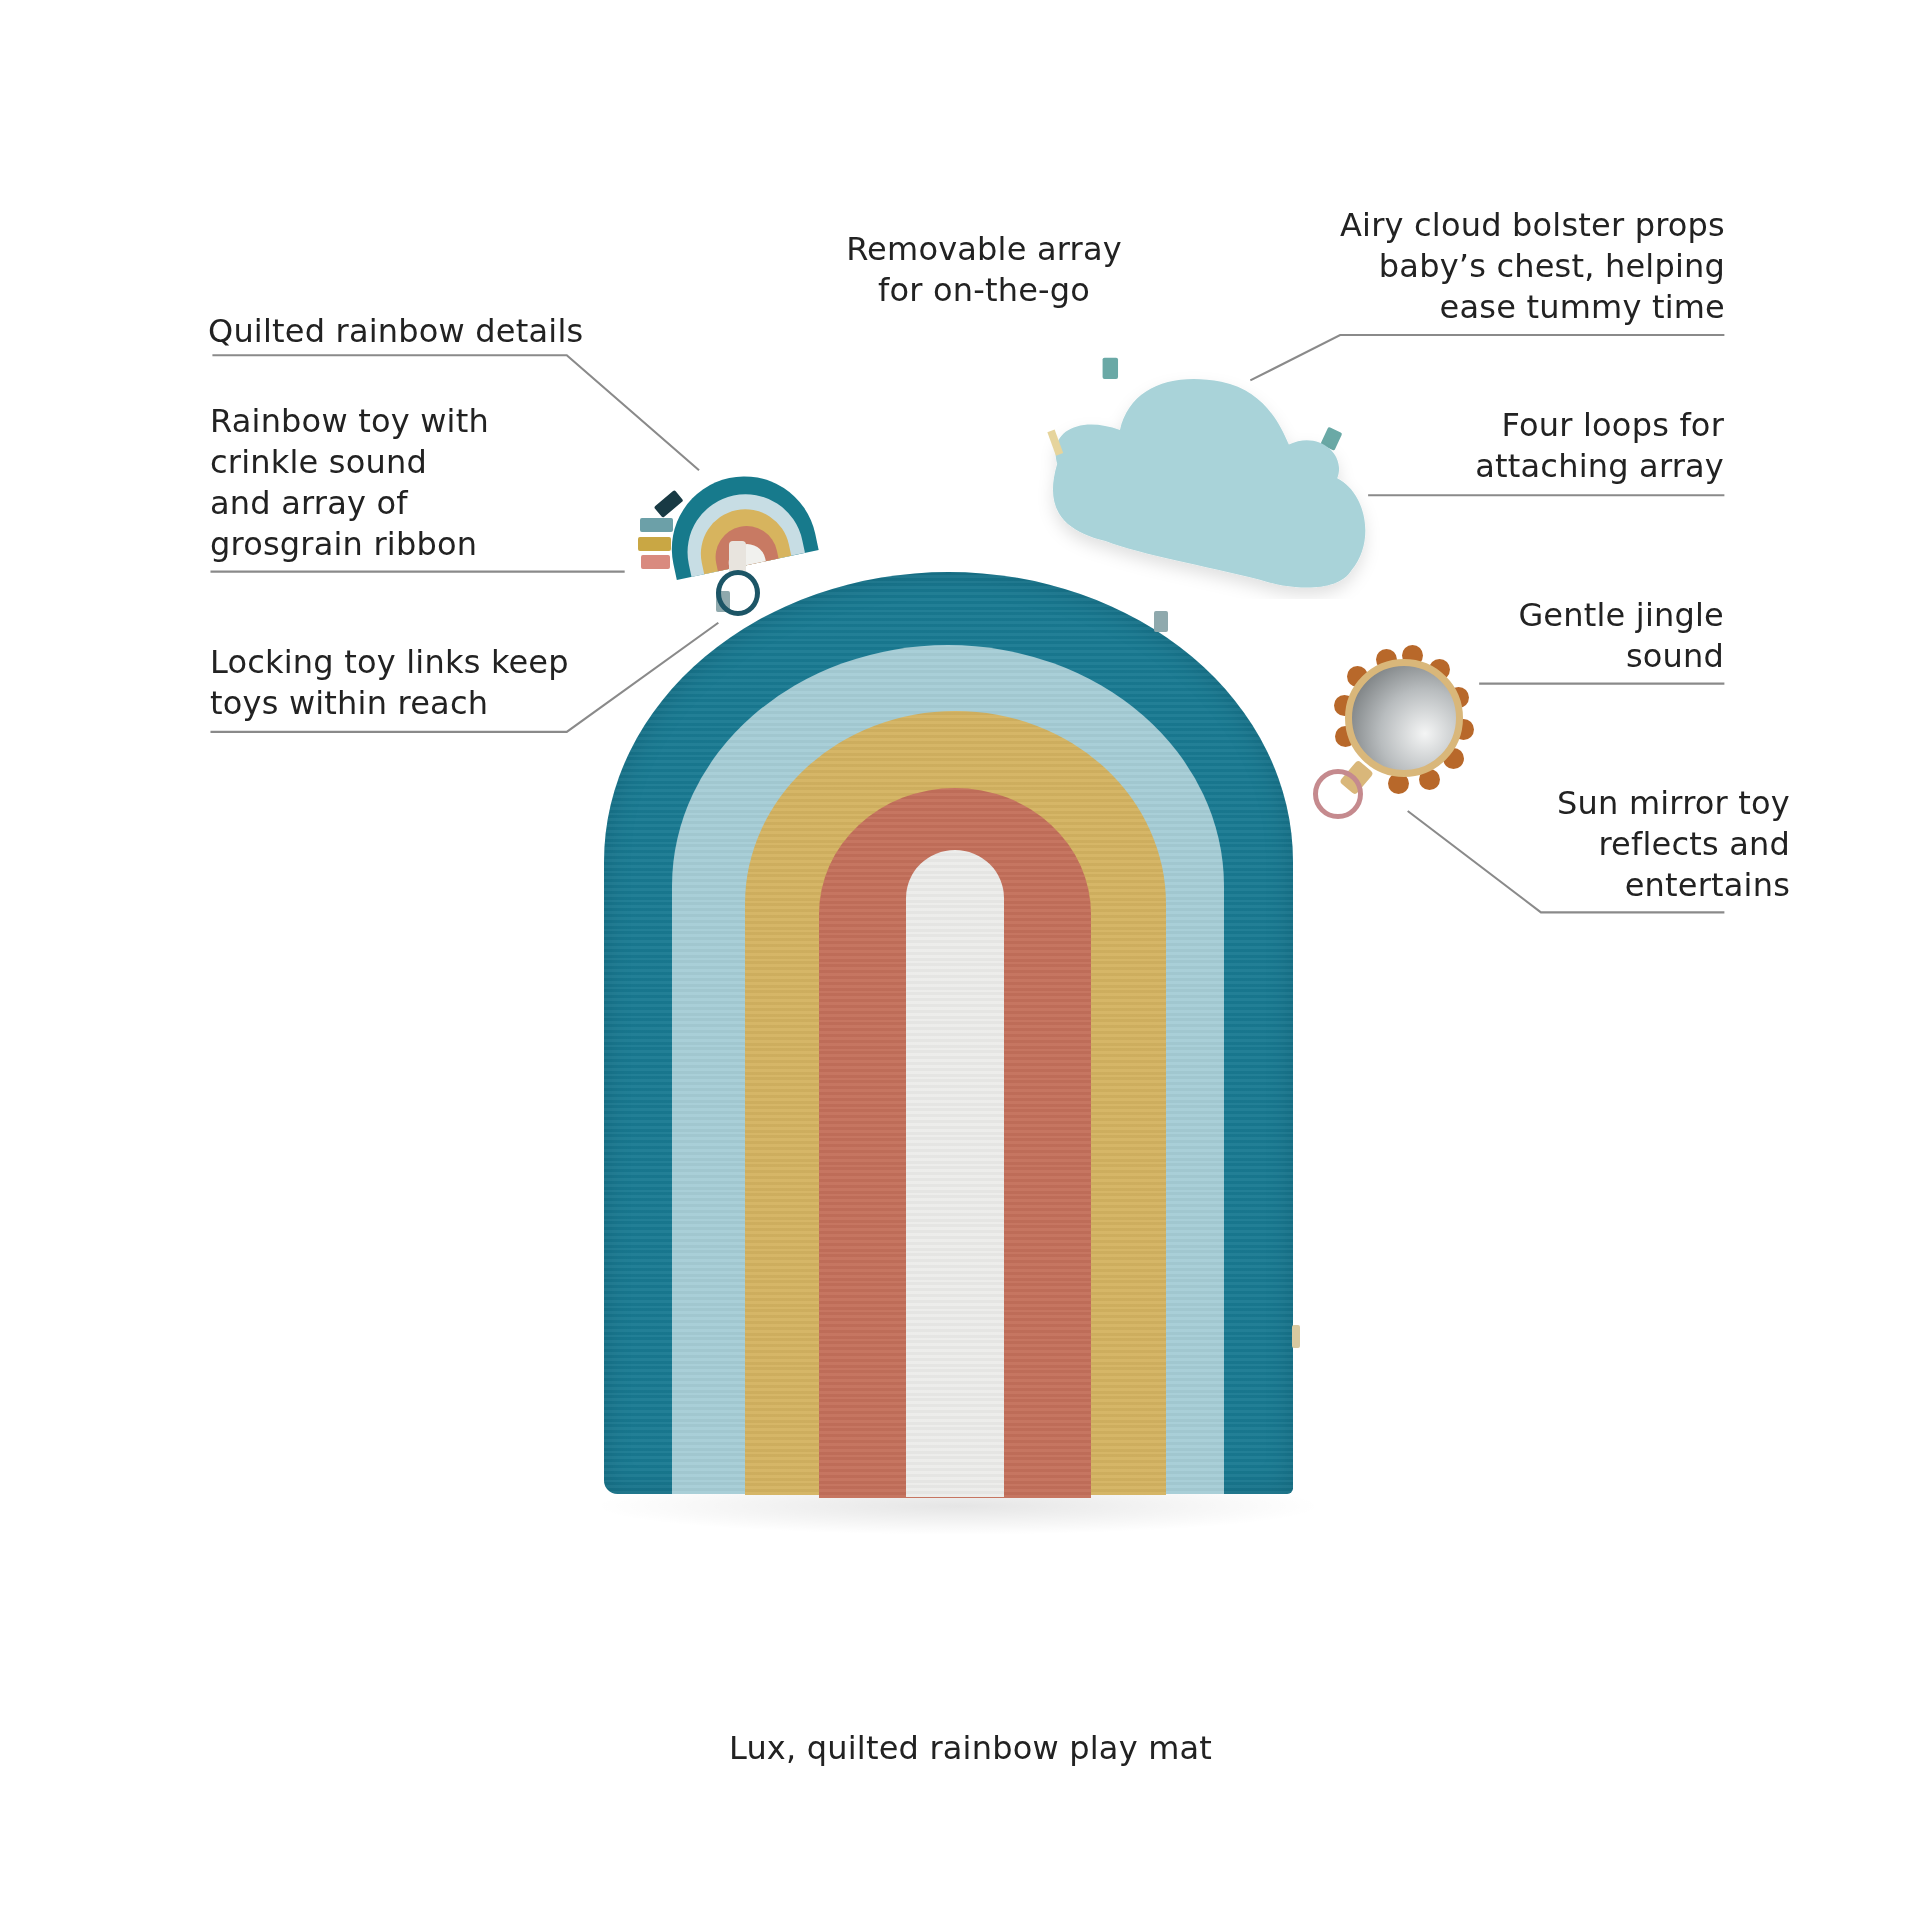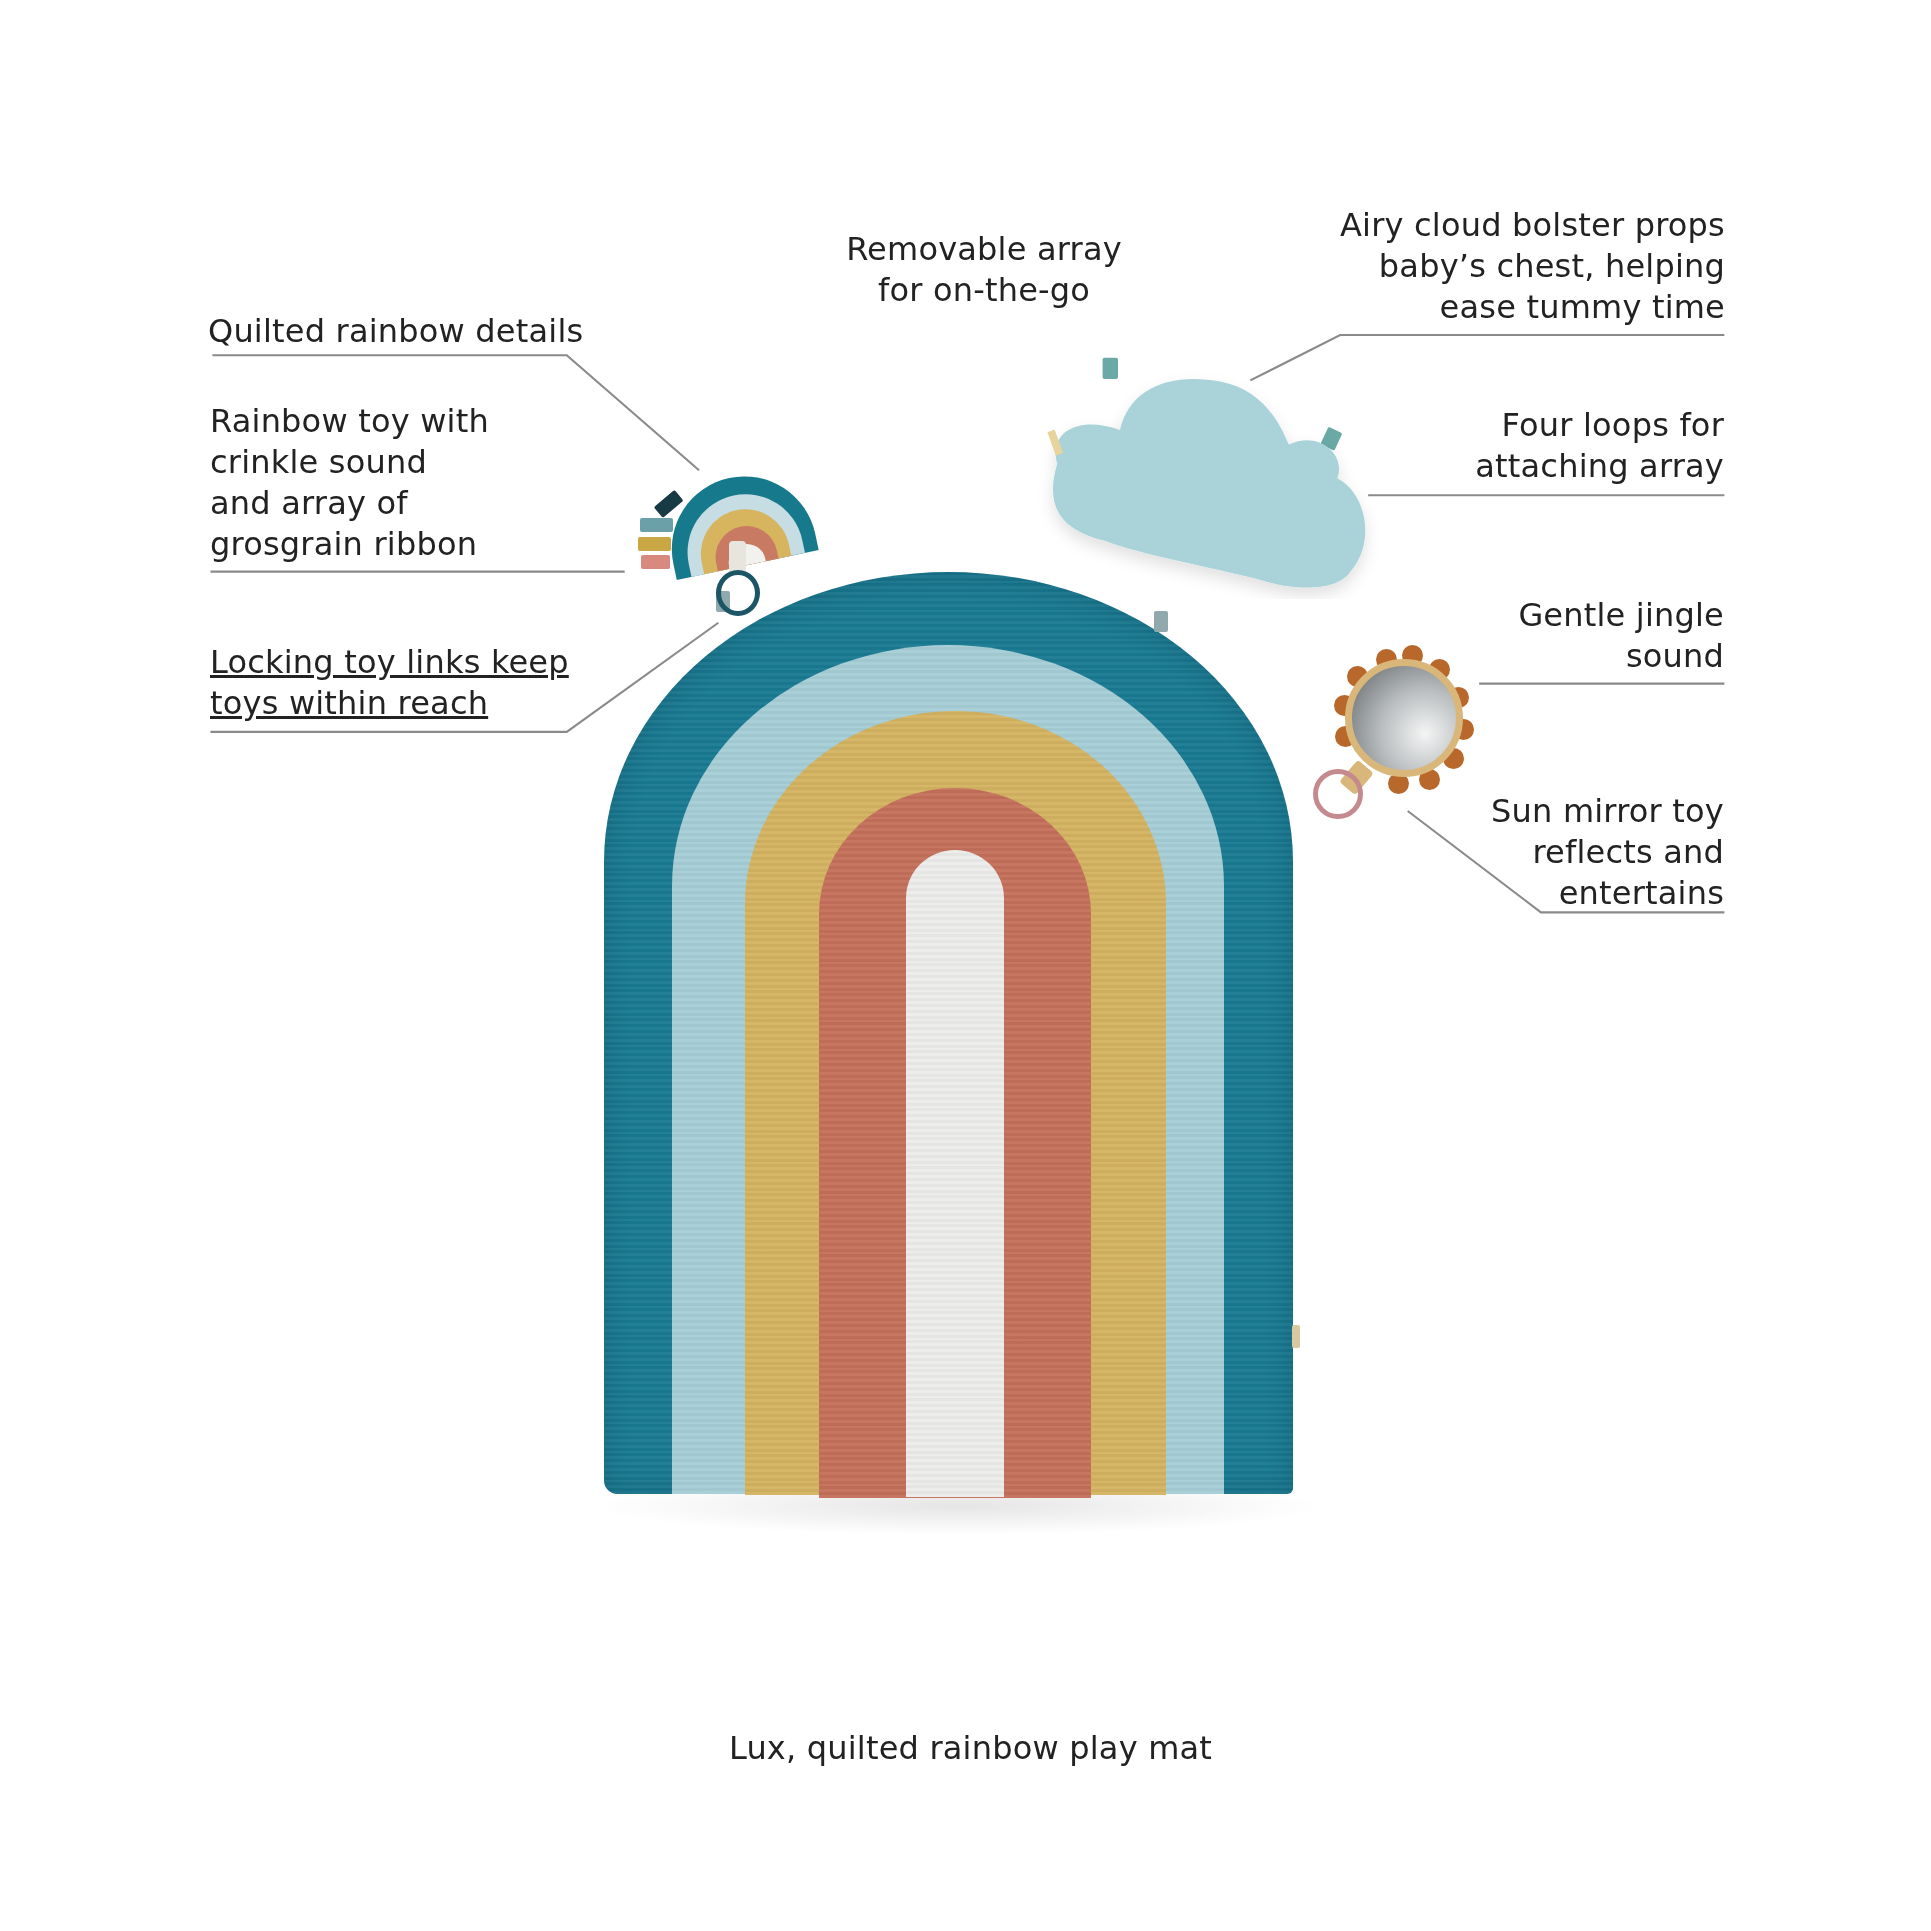--- a/index.html
+++ b/index.html
@@ -54,32 +54,32 @@
   <line x1="1417" y1="513" x2="1786" y2="513"></line>
   <line x1="1532" y1="708" x2="1786" y2="708"></line>
   <polyline points="1786,945 1596,945 1458,840"></polyline>
 </svg>
 
 <div class="label" style="left:208px; top:303px;margin-top:8px;">Quilted rainbow details</div>
 <div class="label" style="left:210px; top:401px;">Rainbow toy with
 crinkle sound
 and array of
 grosgrain ribbon</div>
-<div class="label" style="left:210px; top:642px;text-decoration:underline;">Locking toy links keep
+<div class="label" style="left:210px; top:642px;">Locking toy links keep
 toys within reach</div>
 <div class="label center" style="left:839px; top:229px; width:290px;">Removable array
 for on-the-go</div>
 <div class="label right" style="left:1242px; top:205px; width:483px;">Airy cloud bolster props
 baby’s chest, helping
 ease tummy time</div>
 <div class="label right" style="left:1338px; top:405px; width:386px;">Four loops for
 attaching array</div>
 <div class="label right" style="left:1338px; top:595px; width:386px;">Gentle jingle
 sound</div>
-<div class="label right" style="left:1338px; top:783px; width:386px;margin-top:8px;">Sun mirror toy
+<div class="label right" style="left:1404px; top:783px; width:386px;">Sun mirror toy
 reflects and
 entertains</div>
 
 <div>
   <div class="mat-shadow"></div>
   <div class="band b1"></div>
   <div class="band b2"></div>
   <div class="band b3"></div>
   <div class="band b4"></div>
   <div class="band b5"></div>

